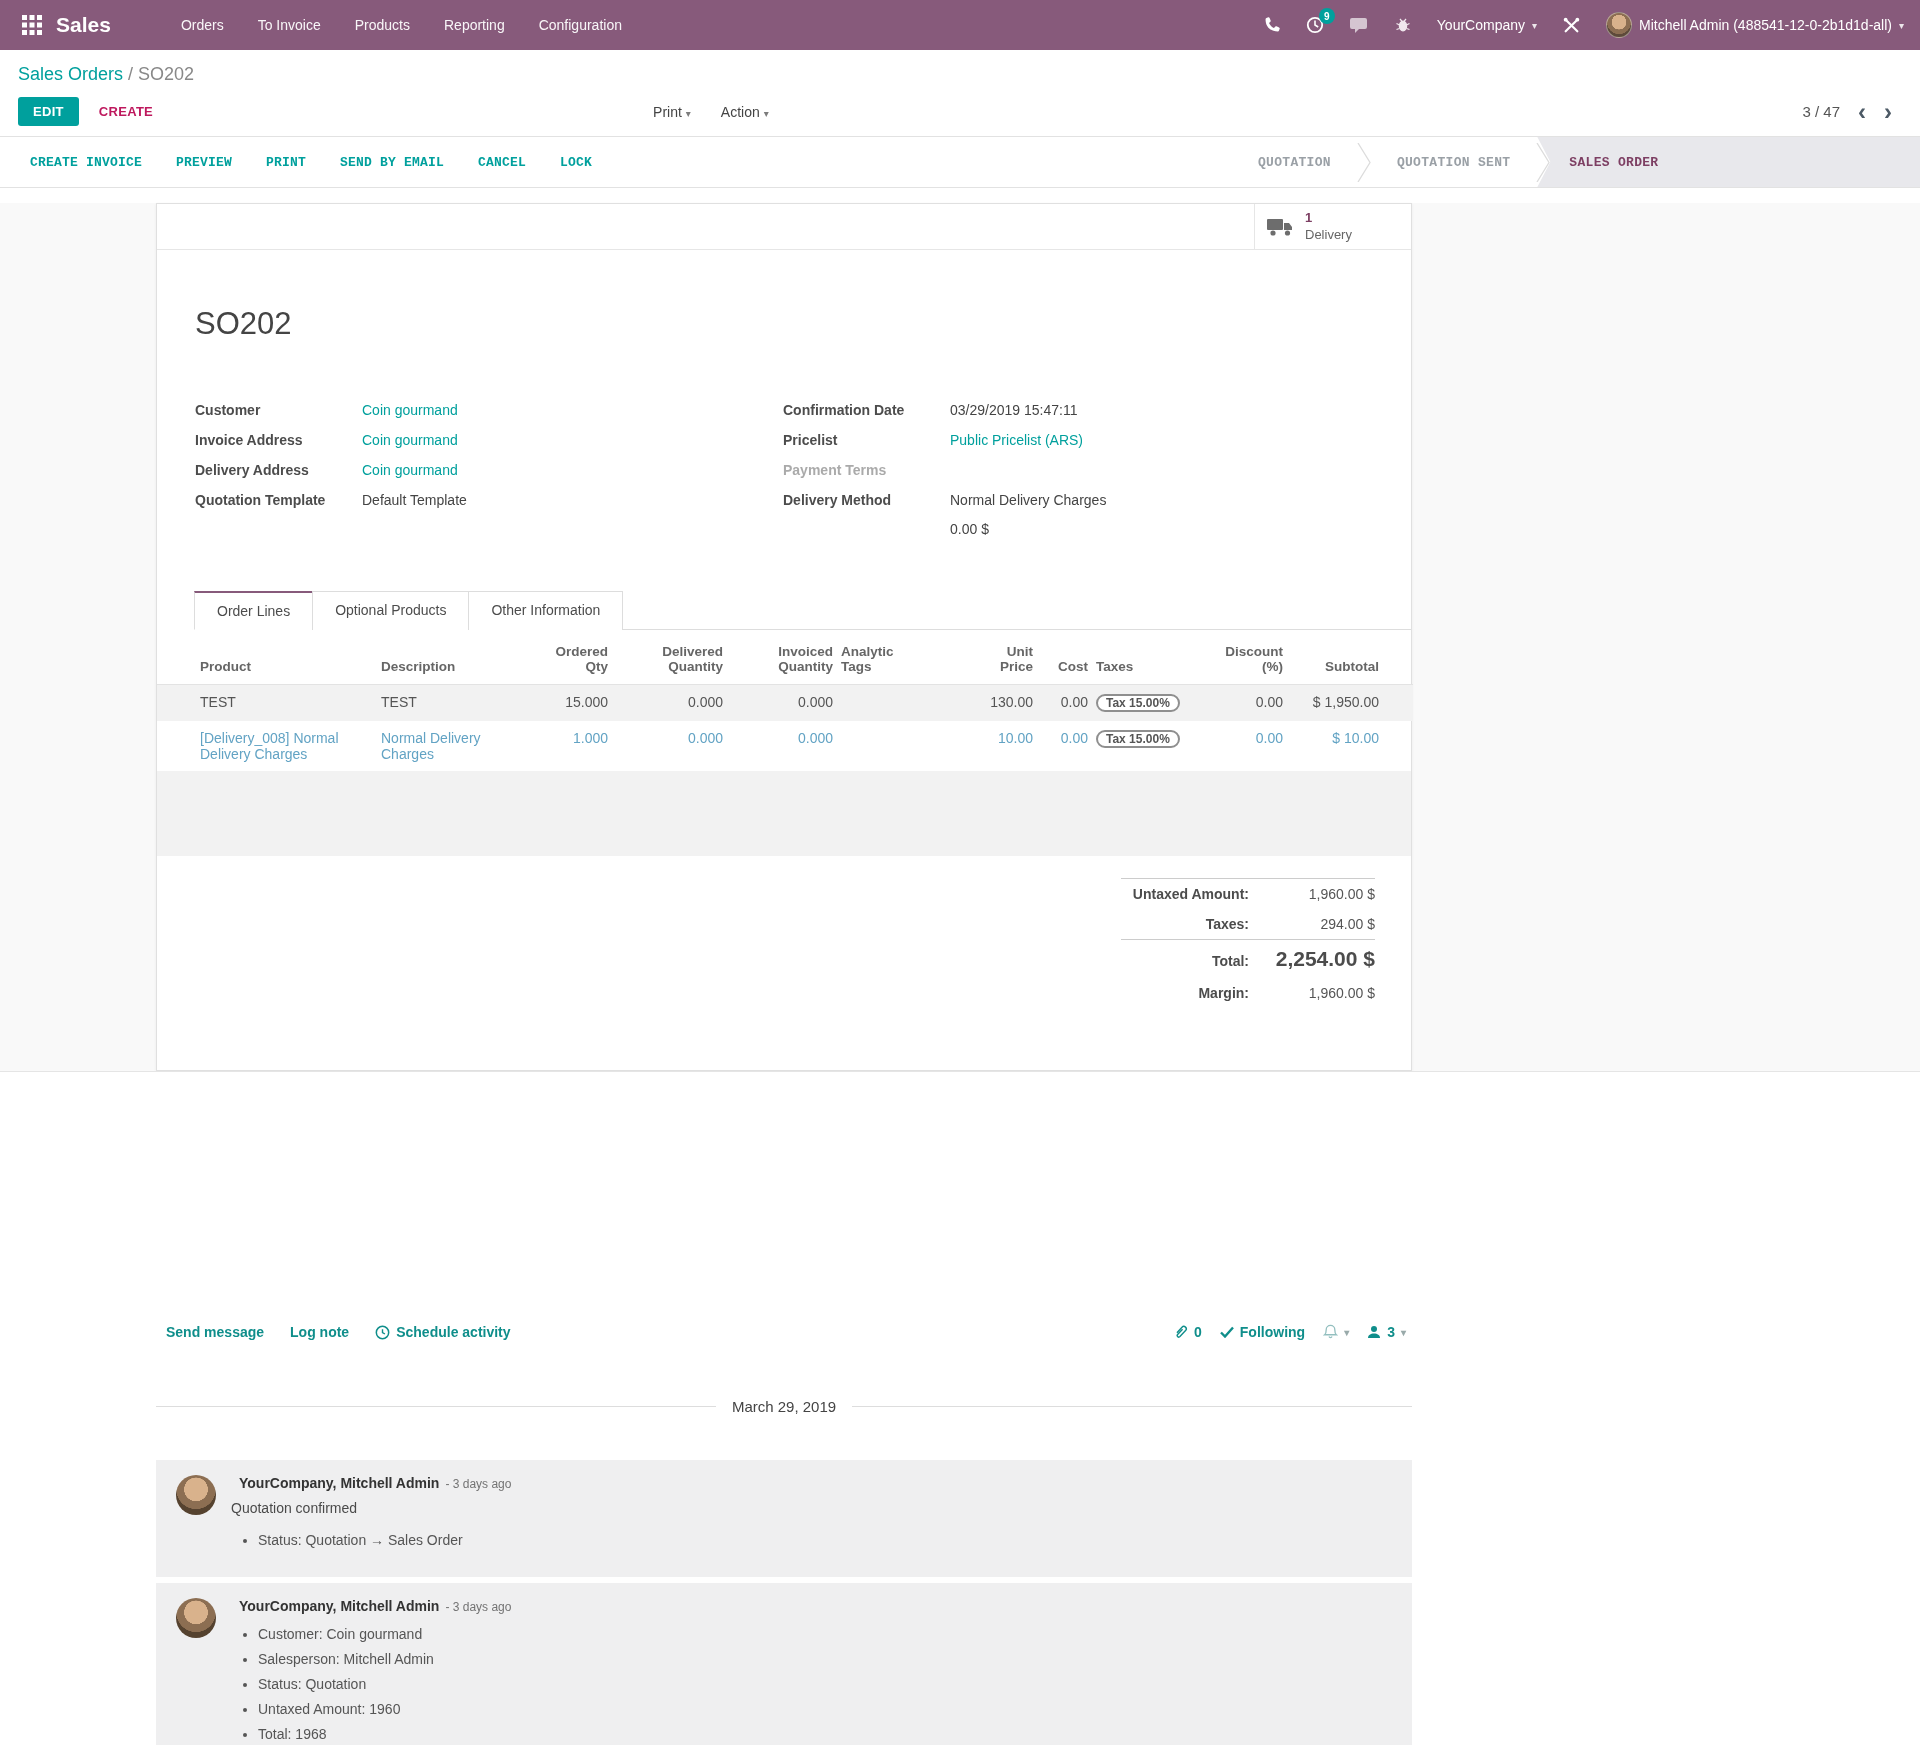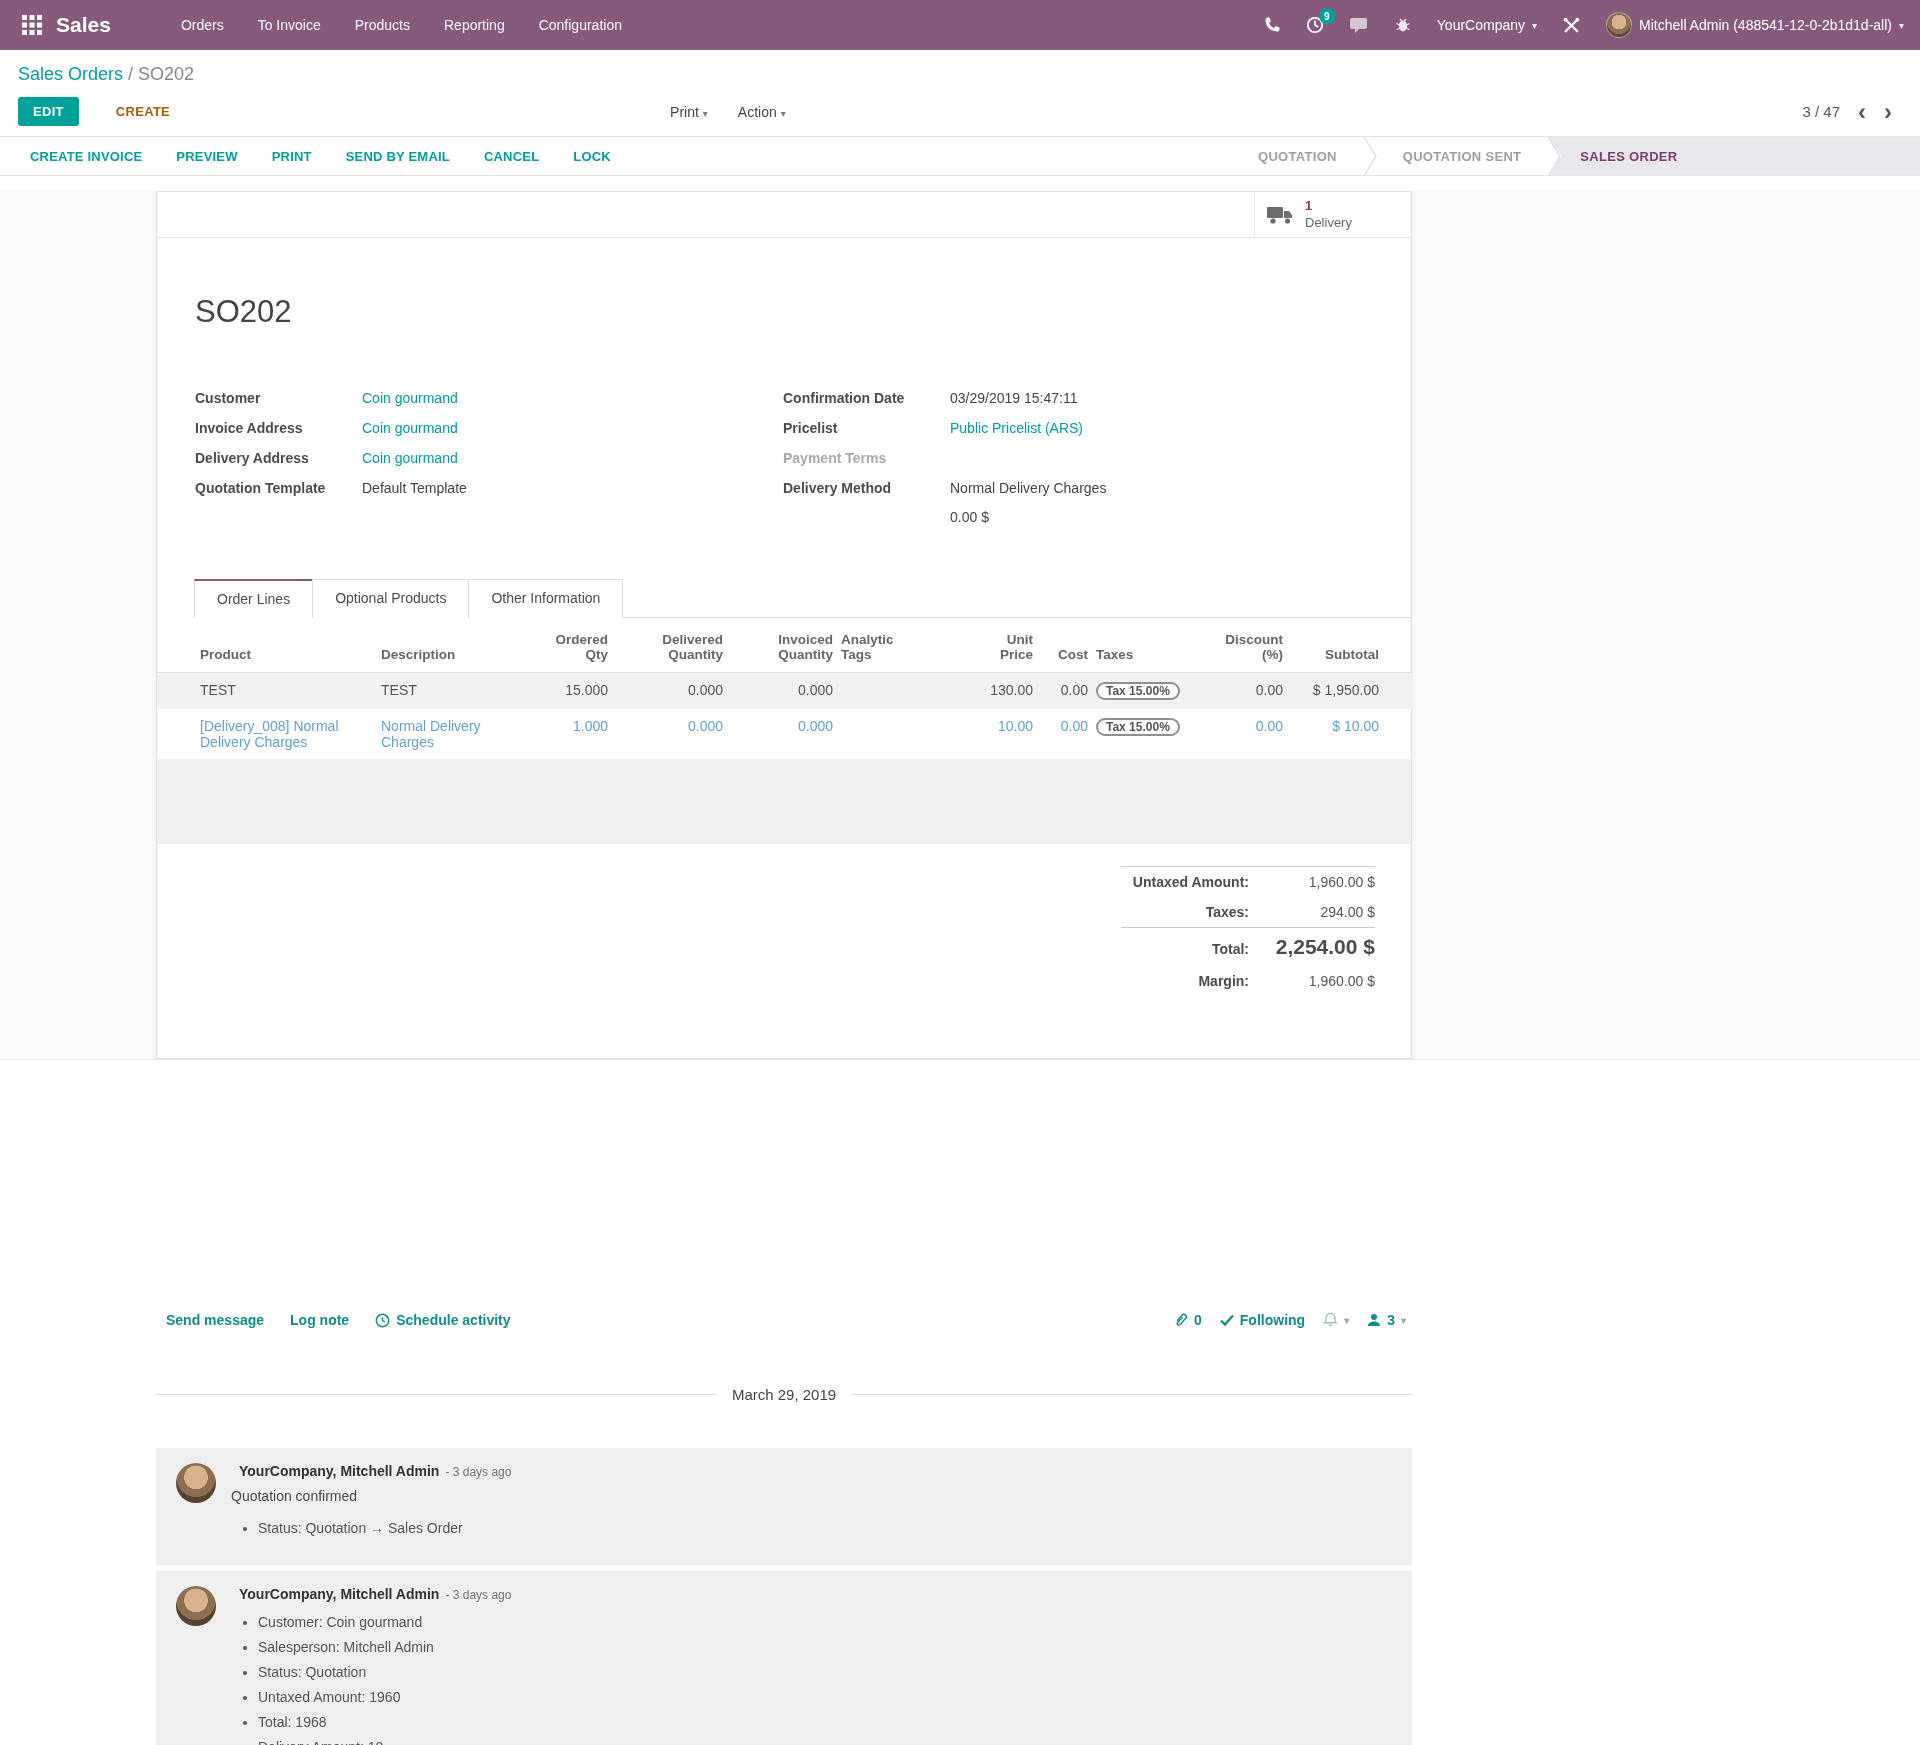--- a/index.html
+++ b/index.html
@@ -23,32 +23,32 @@
     background:radial-gradient(circle at 50% 38%, #d9b28c 0 38%, #8c6e52 39% 62%, #5d4a3a 63%); border:1px solid rgba(255,255,255,.4); }
 
   
   .cp { padding:14px 18px 10px; }
   .breadcrumb { font-size:18px; }
   .bc-link { color:#00A09D; cursor:pointer; }
   .bc-sep, .bc-current { color:#888; }
   .cp-row { display:flex; align-items:center; margin-top:12px; }
   .btn-primary { background:#00A09D; color:#fff; border:none; font-size:13px; font-weight:bold;
     padding:7px 15px; border-radius:3px; cursor:pointer; letter-spacing:.3px; }
-  .btn-flat { color:#a16207; background:none; border:none; font-size:13px; font-weight:bold;
-    margin-left:37px; cursor:pointer; letter-spacing:.3px; }
+  .btn-flat { color:#be185d; background:none; border:none; font-size:13px; font-weight:bold;
+    margin-left:20px; cursor:pointer; letter-spacing:.3px; }
   .cp-dropdowns { margin-left:500px; display:flex; gap:30px; color:#444; font-size:14px; }
   .cp-dd { cursor:pointer; }
   .cp-dd .caret { color:#666; }
   .pager { margin-left:auto; display:flex; align-items:center; gap:18px; padding-right:10px; color:#555; }
   .pager-count { font-size:15px; }
   .pager-arrow { font-size:24px; font-weight:bold; color:#4d5a66; cursor:pointer; line-height:1; }
 
   
-  .statusbar { height:40px; border-top:1px solid #e2e2e2; border-bottom:1px solid #e2e2e2;
-    background:#fff; display:flex; align-items:stretch; }
+  .statusbar { height:52px; border-top:1px solid #e2e2e2; border-bottom:1px solid #e2e2e2;
+    background:#fff; display:flex; align-items:stretch;font-family:Liberation Mono, monospace; }
   .sb-buttons { display:flex; align-items:center; gap:34px; padding-left:30px; }
   .sb-btn { color:#00A09D; font-size:13px; font-weight:bold; cursor:pointer; letter-spacing:.2px; }
   .sb-steps { margin-left:auto; width:688px; display:flex; align-items:stretch; }
   .step { display:flex; align-items:center; padding:0 26px; font-size:13px; font-weight:bold;
     color:#9aa0a6; letter-spacing:.3px; cursor:pointer; }
   .step-sep { align-self:center; flex:none; }
   .step.active { flex:1; background:#e8e8ec; color:#7d3f63; margin-left:-13px;
     clip-path:polygon(0 0,100% 0,100% 100%,0 100%,13px 50%); padding-left:32px; }
 
   

